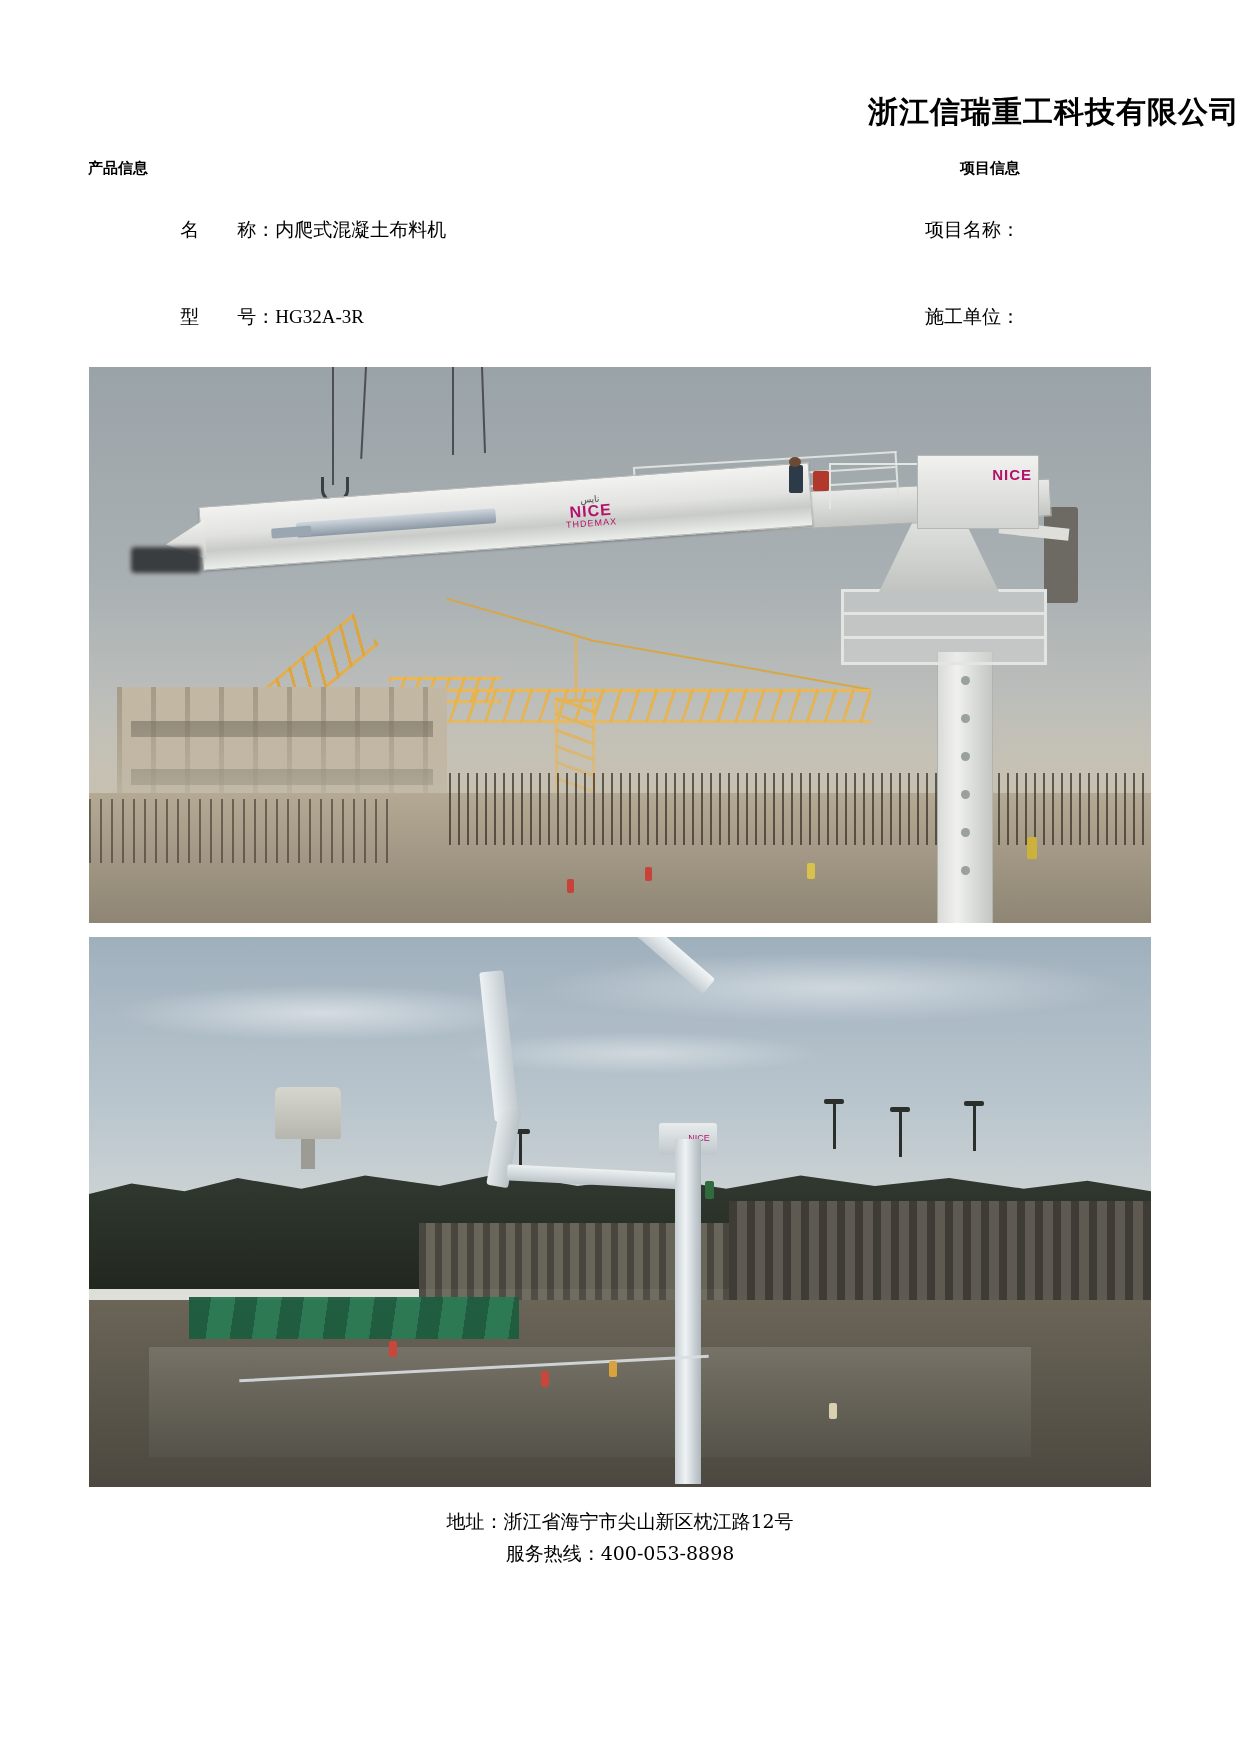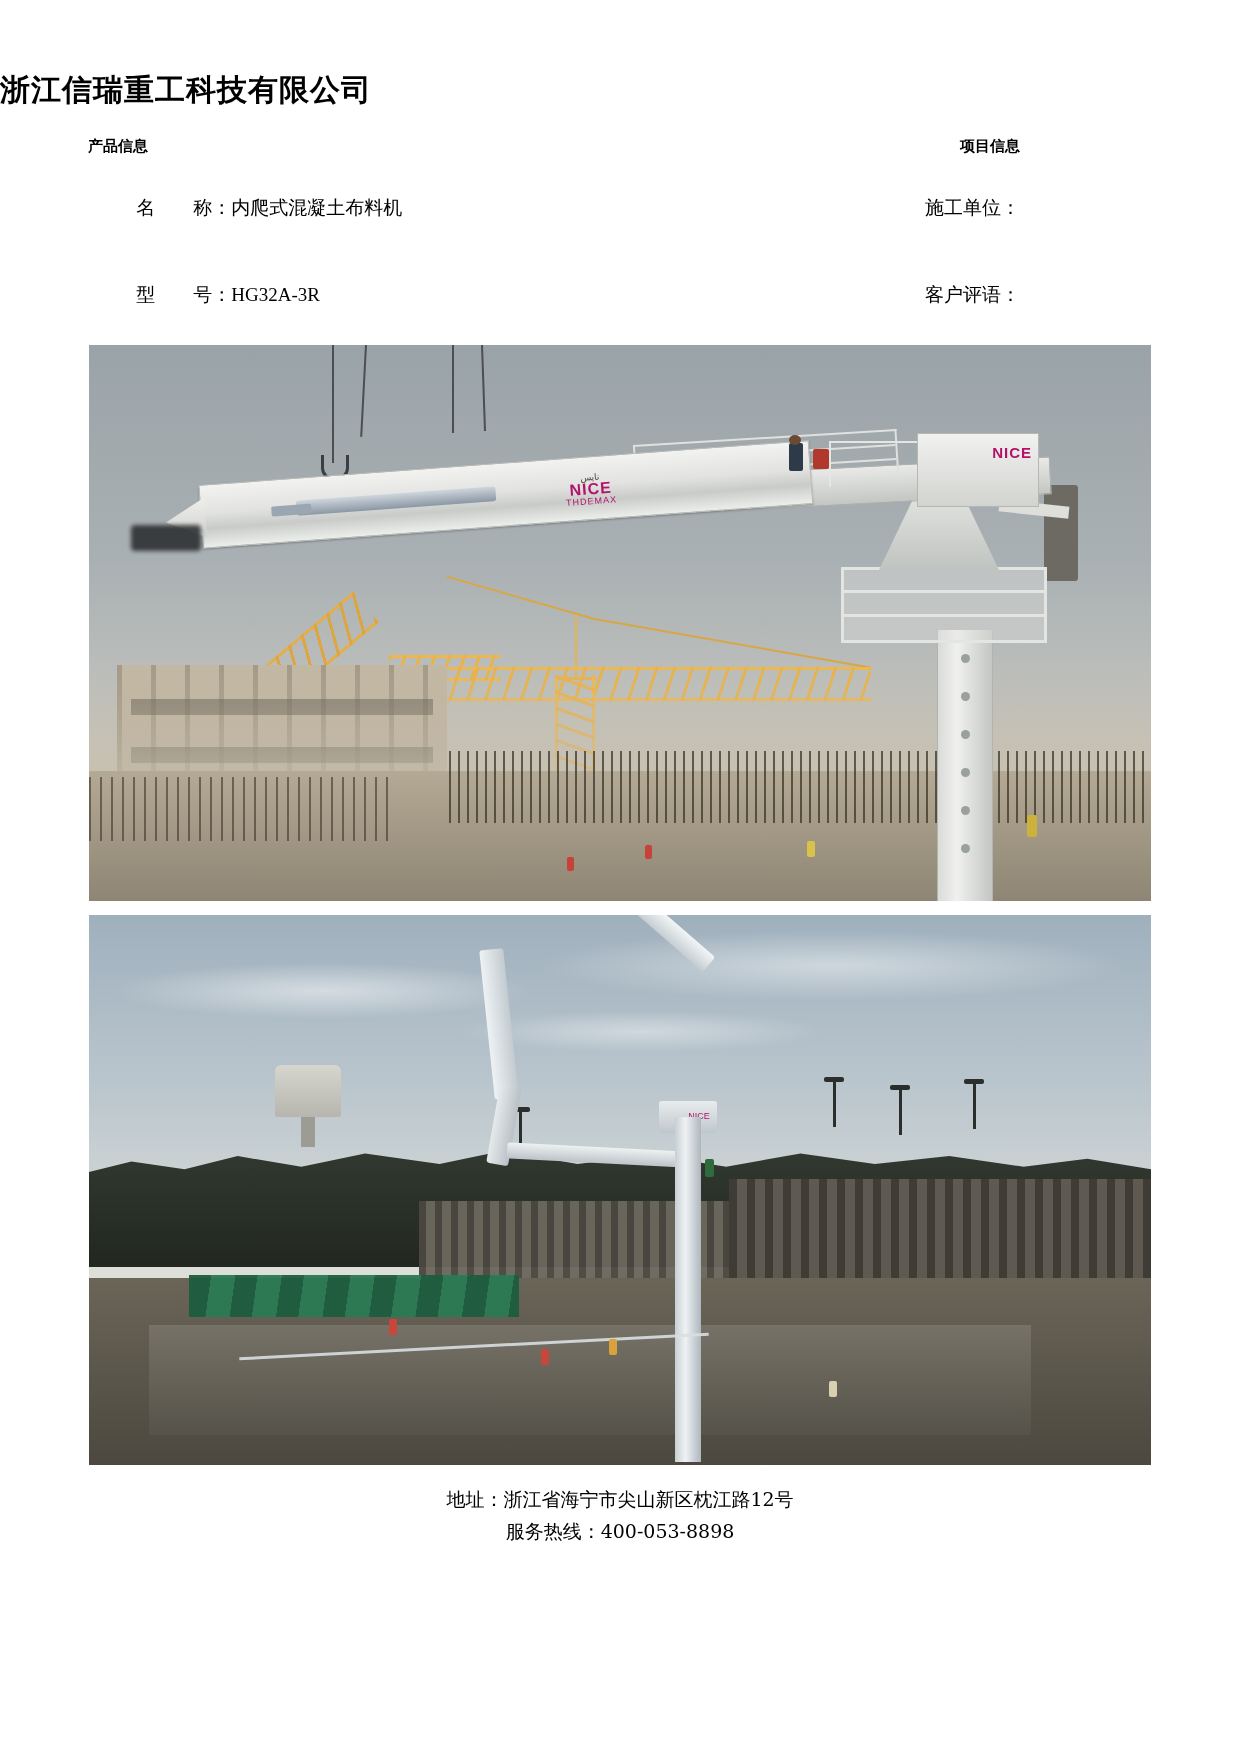--- a/index.html
+++ b/index.html
@@ -16,25 +16,25 @@
     overflow: hidden;
   }
   .page {
     position: relative;
     width: 1240px;
     height: 1754px;
     box-sizing: border-box;
     padding: 0;
   }
   .doc-title {
-    text-align: left;
+    text-align: right;
     font-size: 30px;
     font-weight: bold;
     letter-spacing: 1px;
-    margin-top: 70px;
+    margin-top: 92px;
     font-family: "DejaVu Serif", serif;
   }
   .info-block {
     position: relative;
     margin-top: 26px;
     height: 200px;
   }
   .col-left {
     position: absolute;
     left: 88px;
@@ -55,20 +55,21 @@
     margin-bottom: 8px;
   }
   .row {
     font-size: 19px;
     line-height: 29px;
     white-space: pre;
     font-family: "DejaVu Serif", serif;
   }
   .row .lbl {
     display: inline;
+    margin-left: 44px;
   }
   .row .val {
     display: inline;
     font-family: "Liberation Serif", serif;
   }
   .photo {
     margin: 0 auto;
     width: 1062px;
     position: relative;
     overflow: hidden;
@@ -405,20 +406,23 @@
       </div>
       <div class="row">
         <span class="lbl">控制方式：</span><span class="val">无线遥控/有线遥控</span>
       </div>
     </div>
 
     <div class="col-right">
       <div class="col-head">项目信息</div>
 
       <div class="row">
+        <span class="lbl">项目名称：</span><span class="val"></span>
+      </div>
+      <div class="row">
         <span class="lbl">施工单位：</span><span class="val"></span>
       </div>
       <div class="row">
         <span class="lbl">客户评语：</span><span class="val"></span>
       </div>
     </div>
 
   </div>
 
   <div class="photo" id="photo-1">

